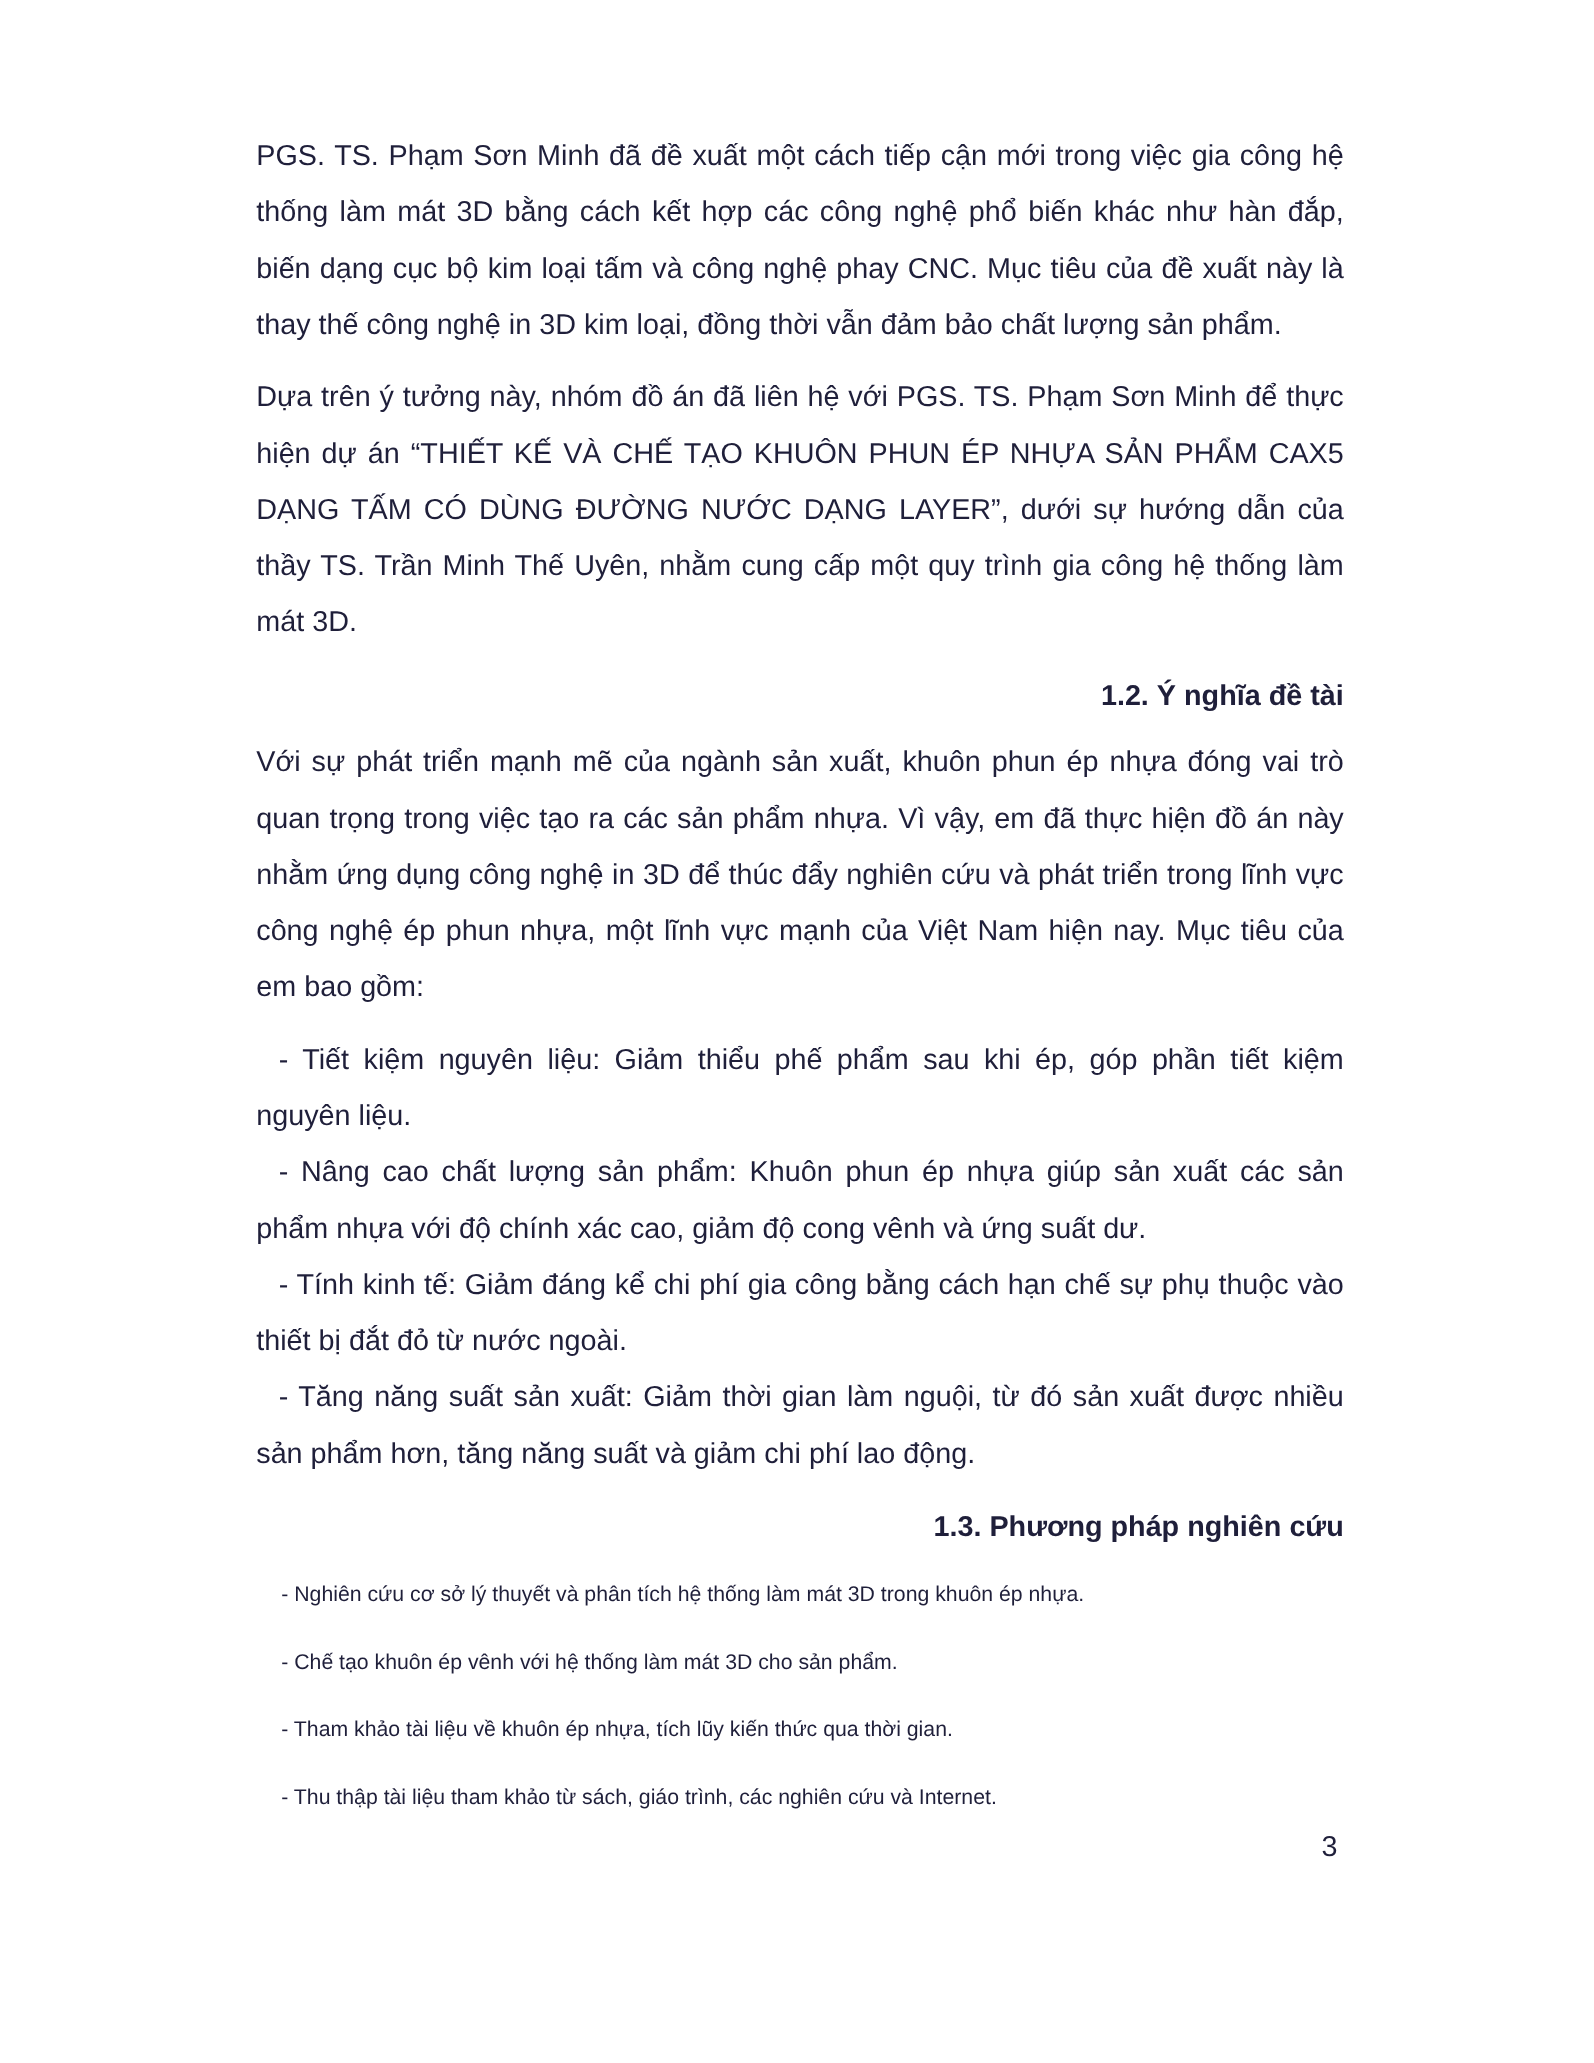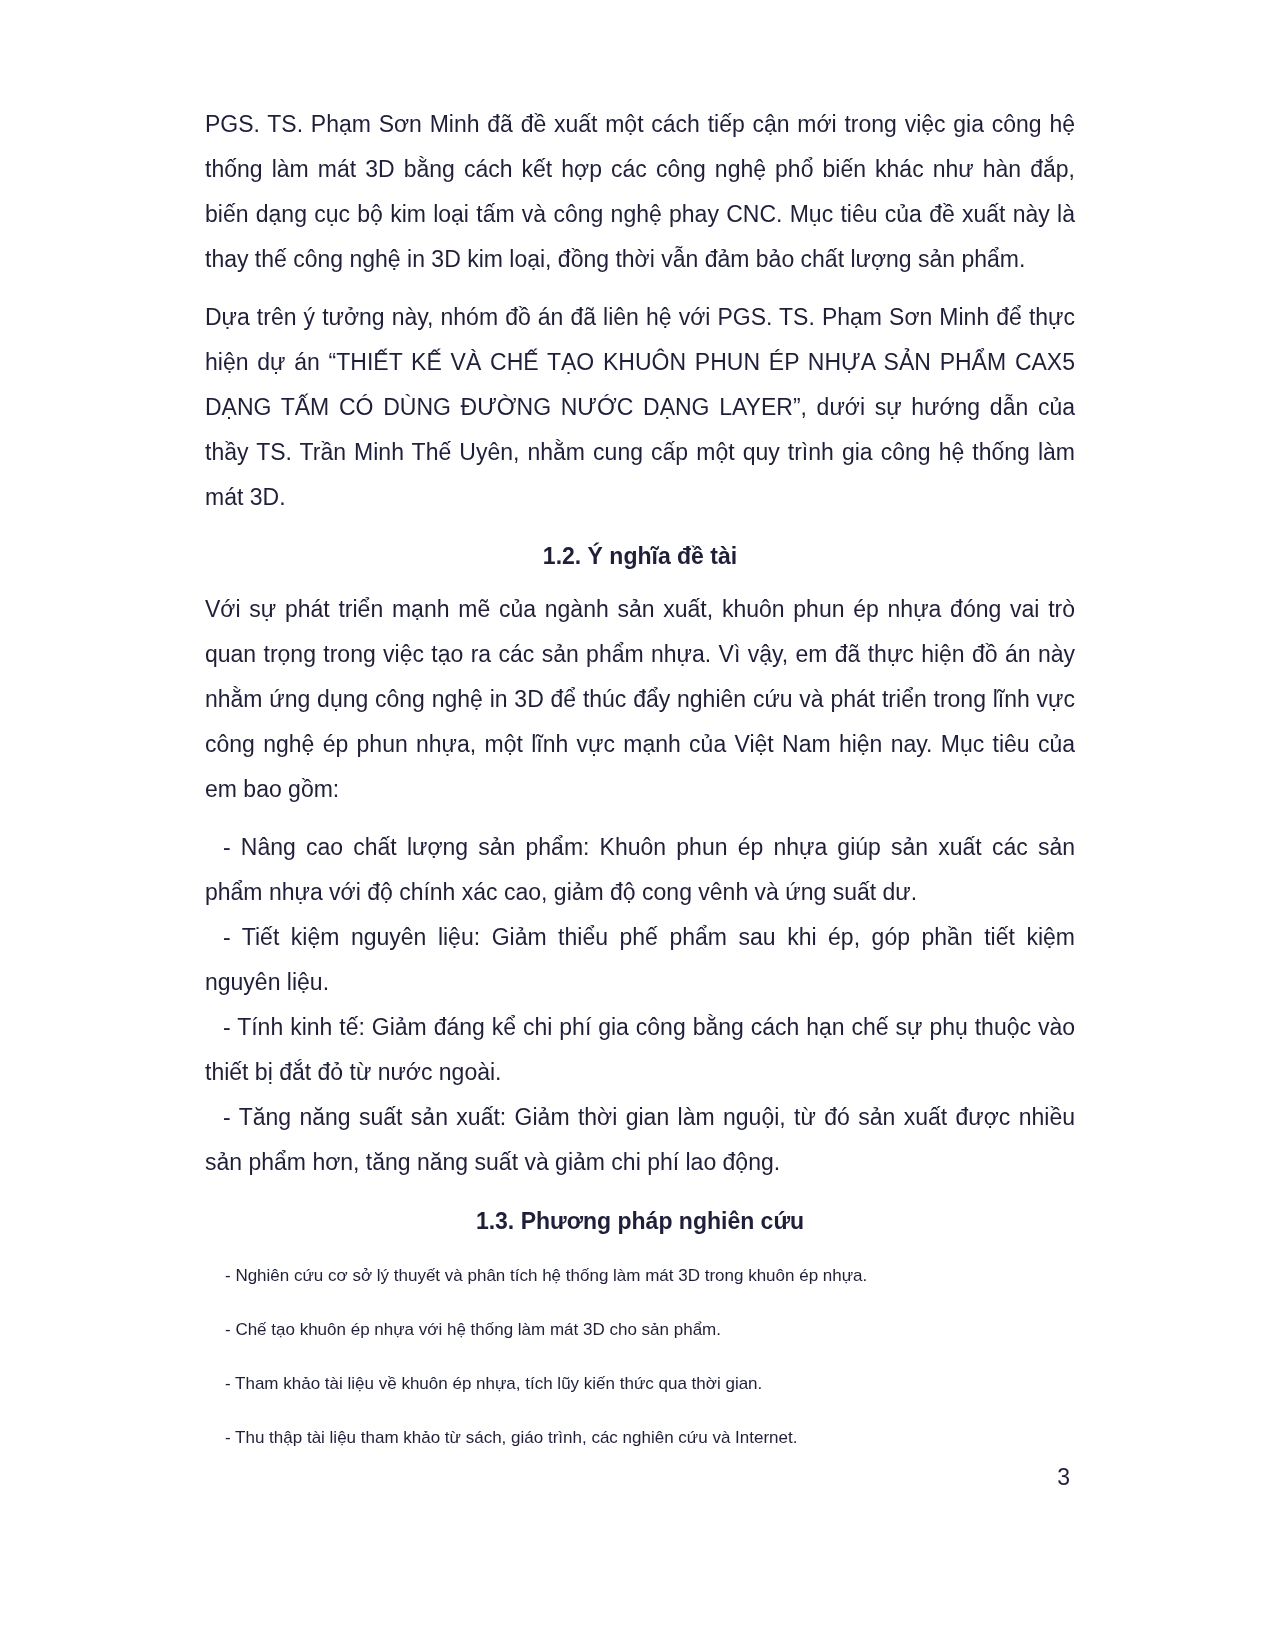--- a/index.html
+++ b/index.html
@@ -22,21 +22,21 @@
     margin: 0 0 13px 0;
     font-size: 23px;
     line-height: 45px;
     text-align: justify;
   }
   .heading {
     margin: 14px 0 8px 0;
     font-size: 23px;
     line-height: 45px;
     font-weight: bold;
-    text-align: center;
+    text-align: right;
   }
   .goal-item {
     margin: 0;
     font-size: 23px;
     line-height: 45px;
     text-align: justify;
     text-indent: 18px;
   }
   .goal-list {
     margin: 2px 0 6px 0;
@@ -64,30 +64,30 @@
 
   <p class="para">PGS. TS. Phạm Sơn Minh đã đề xuất một cách tiếp cận mới trong việc gia công hệ thống làm mát 3D bằng cách kết hợp các công nghệ phổ biến khác như hàn đắp, biến dạng cục bộ kim loại tấm và công nghệ phay CNC. Mục tiêu của đề xuất này là thay thế công nghệ in 3D kim loại, đồng thời vẫn đảm bảo chất lượng sản phẩm.</p>
 
   <p class="para">Dựa trên ý tưởng này, nhóm đồ án đã liên hệ với PGS. TS. Phạm Sơn Minh để thực hiện dự án “THIẾT KẾ VÀ CHẾ TẠO KHUÔN PHUN ÉP NHỰA SẢN PHẨM CAX5 DẠNG TẤM CÓ DÙNG ĐƯỜNG NƯỚC DẠNG LAYER”, dưới sự hướng dẫn của thầy TS. Trần Minh Thế Uyên, nhằm cung cấp một quy trình gia công hệ thống làm mát 3D.</p>
 
   <h2 class="heading">1.2. Ý nghĩa đề tài</h2>
 
   <p class="para">Với sự phát triển mạnh mẽ của ngành sản xuất, khuôn phun ép nhựa đóng vai trò quan trọng trong việc tạo ra các sản phẩm nhựa. Vì vậy, em đã thực hiện đồ án này nhằm ứng dụng công nghệ in 3D để thúc đẩy nghiên cứu và phát triển trong lĩnh vực công nghệ ép phun nhựa, một lĩnh vực mạnh của Việt Nam hiện nay. Mục tiêu của em bao gồm:</p>
 
   <div class="goal-list">
+    <p class="goal-item">- Tiết kiệm nguyên liệu: Giảm thiểu phế phẩm sau khi ép, góp phần tiết kiệm nguyên liệu.</p>
     <p class="goal-item">- Nâng cao chất lượng sản phẩm: Khuôn phun ép nhựa giúp sản xuất các sản phẩm nhựa với độ chính xác cao, giảm độ cong vênh và ứng suất dư.</p>
-    <p class="goal-item">- Tiết kiệm nguyên liệu: Giảm thiểu phế phẩm sau khi ép, góp phần tiết kiệm nguyên liệu.</p>
     <p class="goal-item">- Tính kinh tế: Giảm đáng kể chi phí gia công bằng cách hạn chế sự phụ thuộc vào thiết bị đắt đỏ từ nước ngoài.</p>
     <p class="goal-item">- Tăng năng suất sản xuất: Giảm thời gian làm nguội, từ đó sản xuất được nhiều sản phẩm hơn, tăng năng suất và giảm chi phí lao động.</p>
   </div>
 
   <h2 class="heading">1.3. Phương pháp nghiên cứu</h2>
 
   <div class="method-list">
     <p class="method-item">- Nghiên cứu cơ sở lý thuyết và phân tích hệ thống làm mát 3D trong khuôn ép nhựa.</p>
-    <p class="method-item">- Chế tạo khuôn ép nhựa với hệ thống làm mát 3D cho sản phẩm.</p>
+    <p class="method-item">- Chế tạo khuôn ép vênh với hệ thống làm mát 3D cho sản phẩm.</p>
     <p class="method-item">- Tham khảo tài liệu về khuôn ép nhựa, tích lũy kiến thức qua thời gian.</p>
     <p class="method-item">- Thu thập tài liệu tham khảo từ sách, giáo trình, các nghiên cứu và Internet.</p>
   </div>
 
   <div class="page-number">3</div>
 
 </div>
 
 </body></html>

